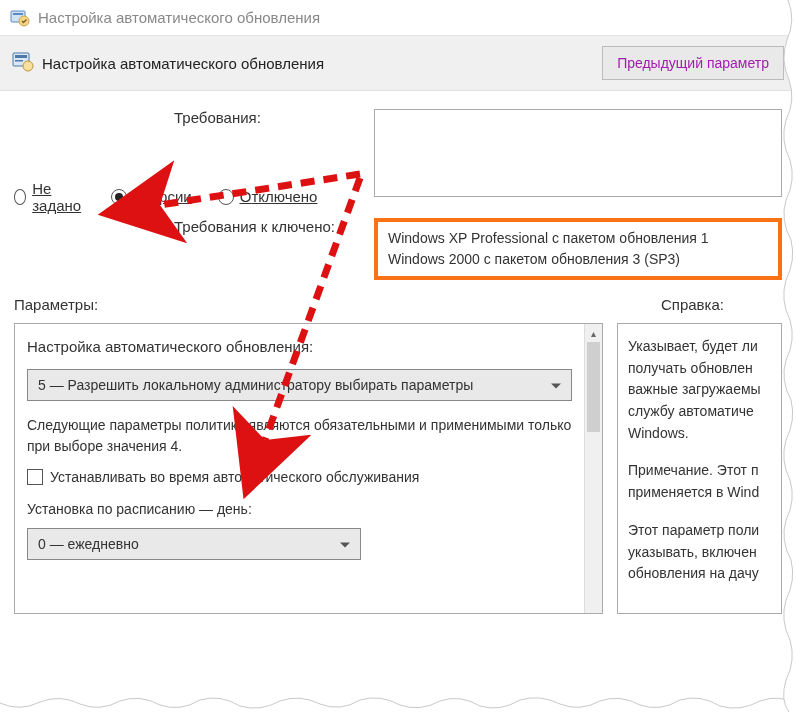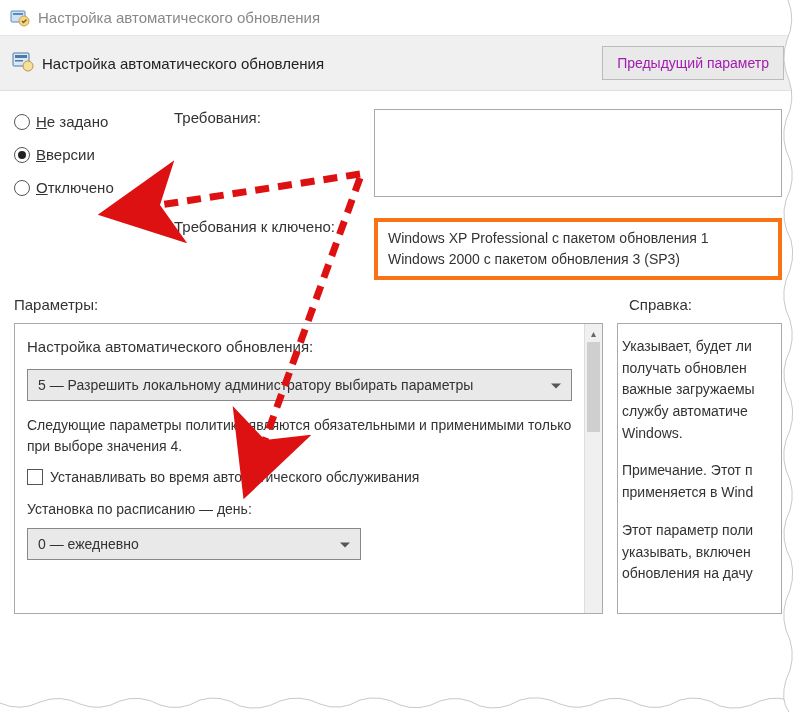--- a/index.html
+++ b/index.html
@@ -48,23 +48,24 @@
   .main-area {
     padding: 18px 14px 10px 14px;
   }
   .top-grid {
     display: flex;
     gap: 10px;
   }
   .radio-col {
     width: 150px;
     display: flex;
-    flex-direction: column;
-    gap: 16px;
+    flex-direction: row;
+    gap: 26px;
     padding-top: 4px;
+    text-decoration: underline;
   }
   .radio-row {
     display: flex;
     align-items: center;
     gap: 6px;
     cursor: pointer;
   }
   .radio {
     width: 16px; height: 16px;
     border: 1.5px solid #555;
@@ -186,21 +187,21 @@
   }
   .checkbox {
     width: 16px; height: 16px;
     border: 1.5px solid #555;
     background: #fff;
   }
   .help-panel {
     width: 165px;
     border: 1px solid #aaa;
     background: #fff;
-    padding: 12px 4px;
+    padding: 12px 10px;
     font-size: 14px;
     line-height: 1.55;
     overflow: hidden;
   }
   .help-panel p { margin-bottom: 16px; }
   
   .arrow-svg {
     position: absolute;
     top: 0; left: 0;
     width: 796px; height: 712px;
@@ -285,21 +286,21 @@
           <div>Windows XP Professional с пакетом обновления 1</div>
           <div>Windows 2000 с пакетом обновления 3 (SP3)</div>
         </div>
       </div>
     </div>
   </div>
 </div>
 
 <div class="sections-row">
   <span class="section-label">Параметры:</span>
-  <span class="section-label" style="margin-right:90px;">Справка:</span>
+  <span class="section-label" style="margin-right:58px;">Справка:</span>
 </div>
 
 <div class="bottom-grid">
   <div class="params-panel">
     <div class="params-inner">
       <div class="params-heading">Настройка автоматического обновления:</div>
       <div class="dropdown">
         <span>5 — Разрешить локальному администратору выбирать параметры</span>
       </div>
       <div class="paragraph">Следующие параметры политики являются обязательными и применимыми только при выборе значения 4.</div>

